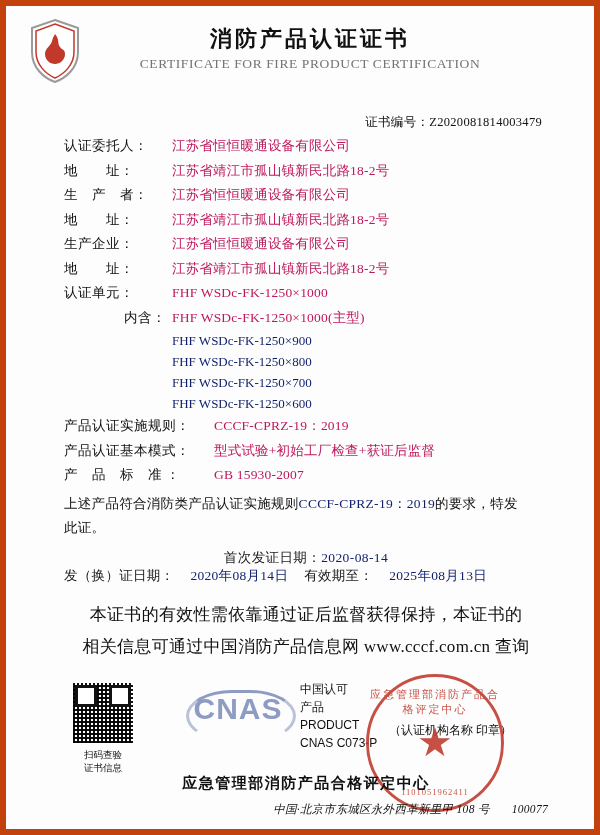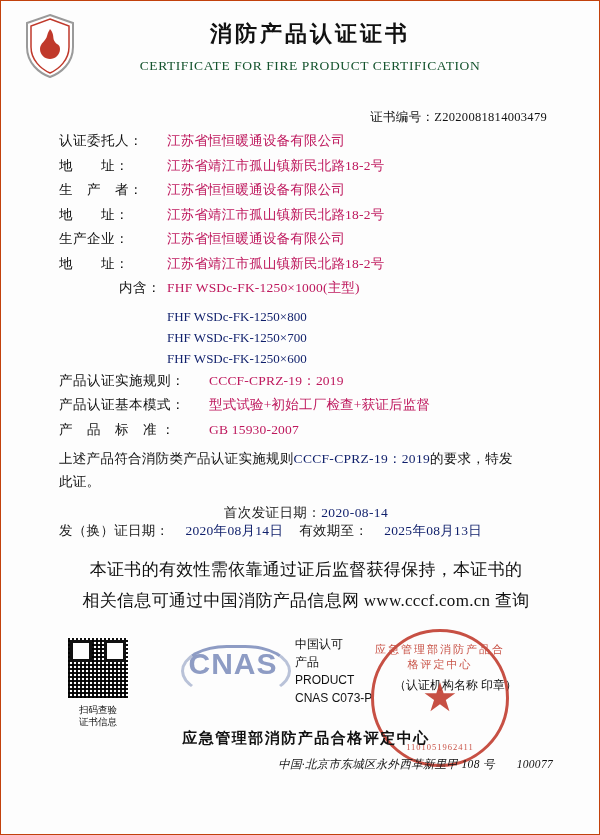--- a/index.html
+++ b/index.html
@@ -12,21 +12,21 @@
     background: #ffffff;
     font-family: "Liberation Serif", serif;
     color: #1a1a1a;
     overflow: hidden;
   }
   .page {
     position: relative;
     width: 600px;
     height: 835px;
     box-sizing: border-box;
-    border: 1px solid #c2410c;
+    border: 6px solid #c2410c;
     background: #fdfdfd;
   }
 
   
   .header {
     position: relative;
     padding-top: 18px;
     height: 76px;
   }
   .shield {
@@ -41,22 +41,22 @@
     font-size: 22px;
     font-weight: bold;
     letter-spacing: 3px;
     color: #111;
     margin-left: 20px;
   }
   .title-en {
     text-align: center;
     font-size: 13.5px;
     letter-spacing: 0.6px;
-    color: #14532d;
-    margin-top: 9px;
+    color: #737373;
+    margin-top: 2px;
     margin-left: 20px;
     font-family: "Liberation Serif", serif;
   }
 
   
   .certno {
     text-align: right;
     padding-right: 52px;
     margin-top: 14px;
     font-size: 12.5px;
@@ -332,28 +332,33 @@
       <div class="val">江苏省靖江市孤山镇新民北路18-2号</div>
     </div>
     <div class="row">
       <div class="lab">生产企业：</div>
       <div class="val">江苏省恒恒暖通设备有限公司</div>
     </div>
     <div class="row">
       <div class="lab">地　　址：</div>
       <div class="val">江苏省靖江市孤山镇新民北路18-2号</div>
     </div>
+    <div class="row">
+      <div class="lab">认证单元：</div>
+      <div class="val mono">FHF  WSDc-FK-1250×1000</div>
+    </div>
 
     <div class="row">
       <div class="lab" style="text-align:right;padding-right:6px;box-sizing:border-box;">内含：</div>
       <div class="val mono">FHF  WSDc-FK-1250×1000(主型)</div>
     </div>
     <div class="sublist">
       <div class="sub-row">
         <div class="pad"></div>
+        <div class="sval mono">FHF  WSDc-FK-1250×900</div>
       </div>
       <div class="sub-row">
         <div class="pad"></div>
         <div class="sval mono">FHF  WSDc-FK-1250×800</div>
       </div>
       <div class="sub-row">
         <div class="pad"></div>
         <div class="sval mono">FHF  WSDc-FK-1250×700</div>
       </div>
       <div class="sub-row">

